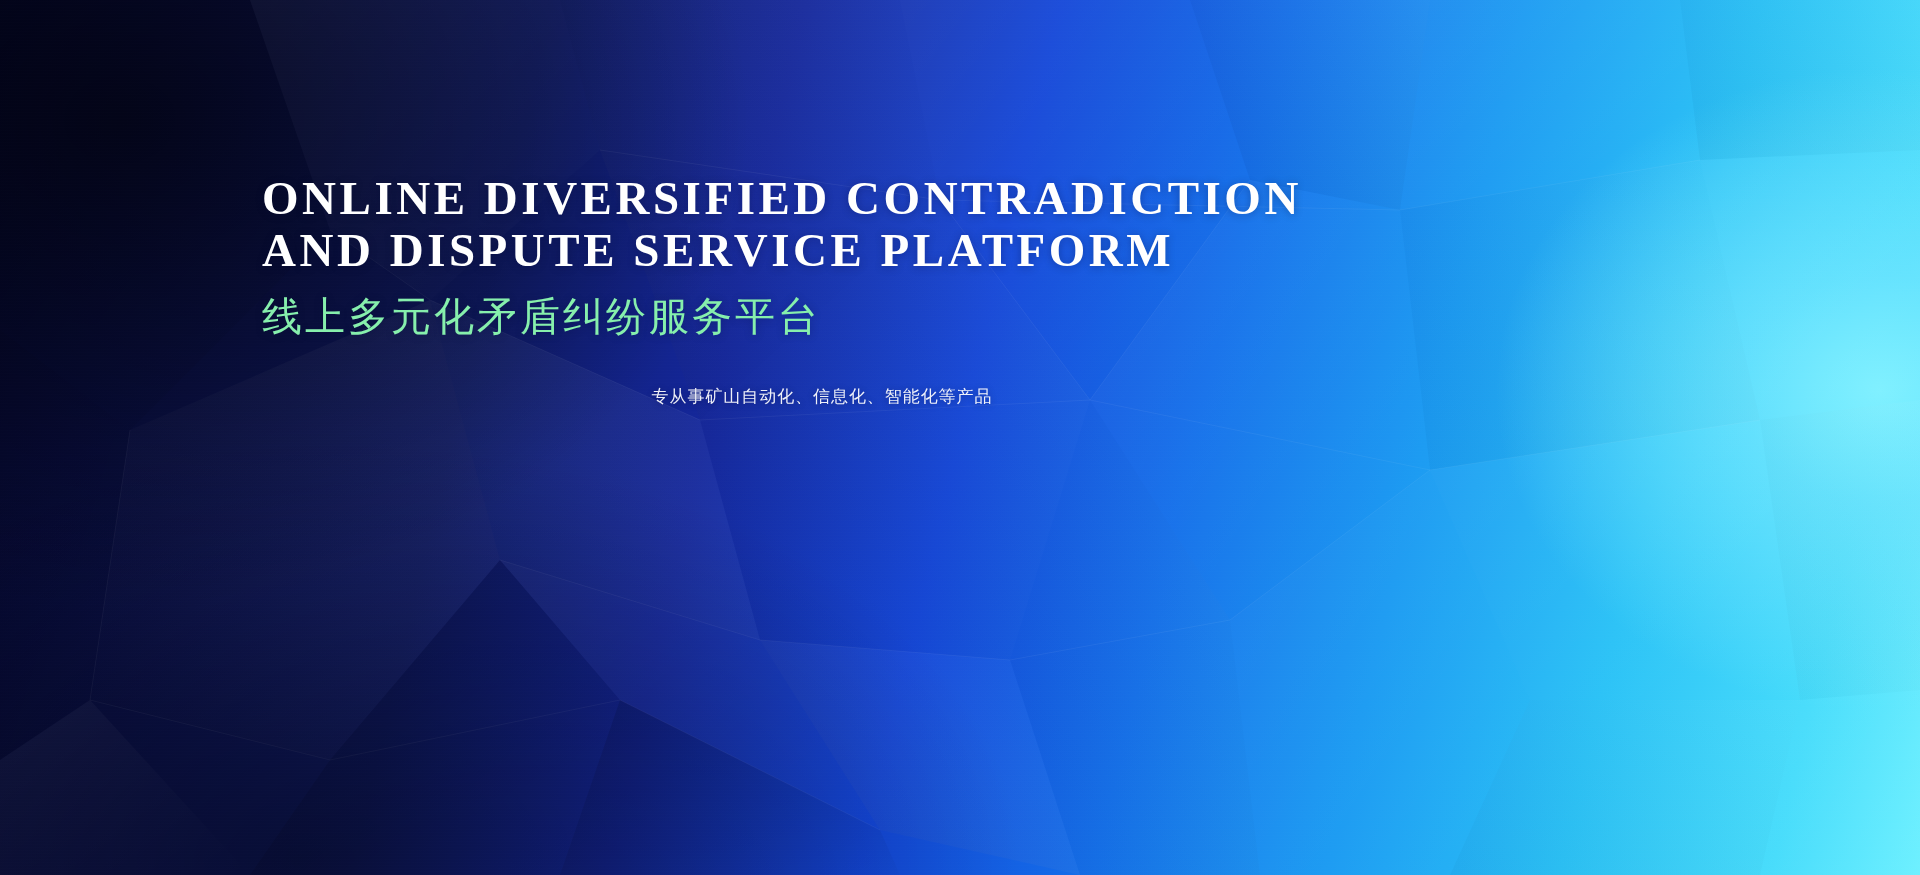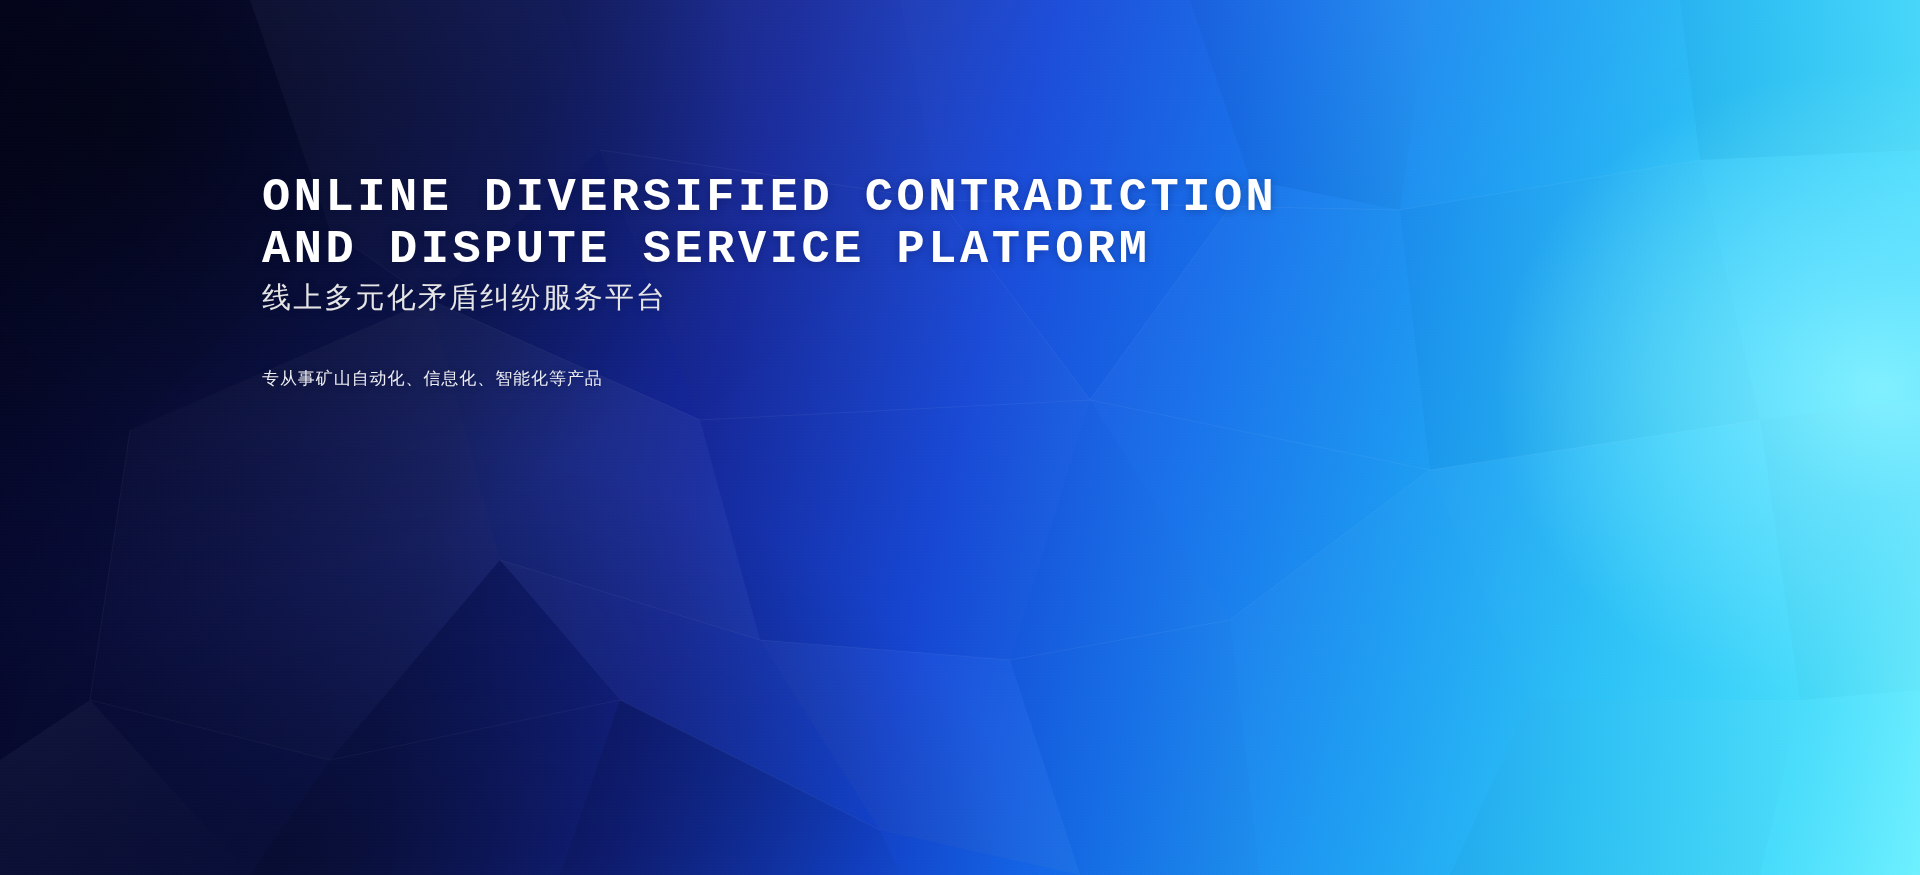--- a/index.html
+++ b/index.html
@@ -7,21 +7,21 @@
     padding: 0;
     background: #000;
   }
   * { box-sizing: border-box; }
 
   .stage {
     position: relative;
     width: 1920px;
     height: 875px;
     overflow: hidden;
-    font-family: Liberation Mono, monospace;
+    font-family: Liberation Serif, serif;
     background: #0a1246;
   }
 
   
   .bg-base {
     position: absolute;
     inset: 0;
     background:
       radial-gradient(ellipse 620px 520px at 1880px 390px, #7ff0ff 0%, rgba(110,230,255,0.75) 22%, rgba(60,200,245,0.0) 62%),
       linear-gradient(103deg,
@@ -73,31 +73,32 @@
     font-size: 47px;
     line-height: 52px;
     font-weight: 700;
     letter-spacing: 0.075em;
     text-transform: uppercase;
     white-space: pre-line;
     text-shadow: 0 1px 8px rgba(4,10,50,0.30);
   }
 
   .subtitle-cn {
-    margin: 1px 0 0 0;
-    color: #e5e5e5;
-    font-size: 29px;
+    margin: 18px 0 0 0;
+    color: #86efac;
+    font-size: 40px;
     line-height: 46px;
     font-weight: 400;
     letter-spacing: 0.075em;
     text-shadow: 0 1px 8px rgba(4,10,50,0.30);
   }
 
   .desc {
     margin: 40px 0 0 0;
+    text-align: center;
   }
   .desc-line {
     color: rgba(255,255,255,0.93);
     font-size: 17px;
     line-height: 33px;
     font-weight: 400;
     letter-spacing: 0.055em;
     text-shadow: 0 1px 6px rgba(4,10,50,0.35);
   }
 </style>

